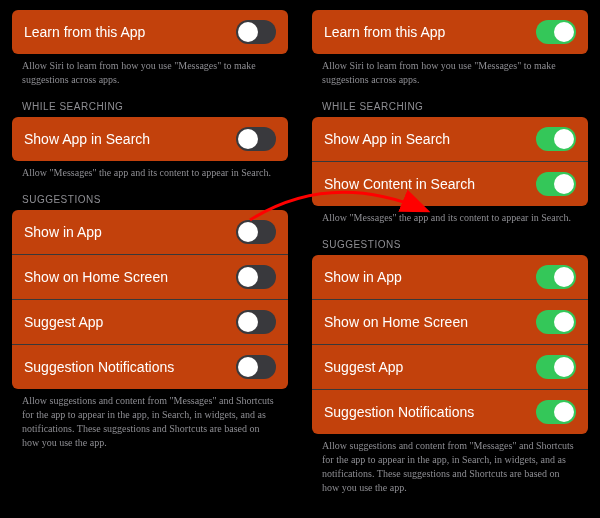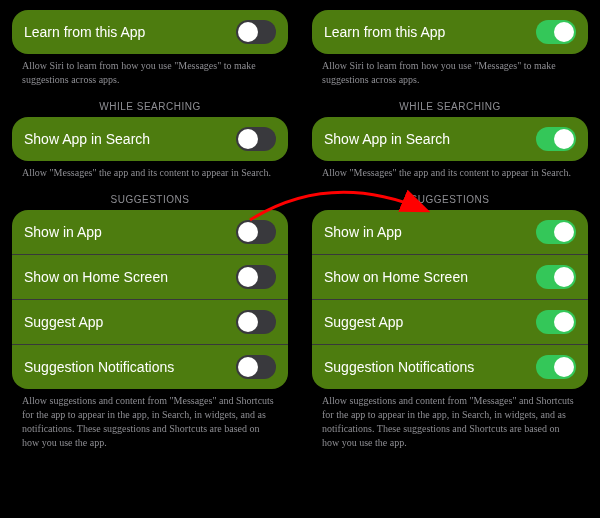--- a/index.html
+++ b/index.html
@@ -16,25 +16,24 @@
       padding: 10px 12px;
       display: flex;
       flex-direction: column;
     }
     .section-header {
       color: #8e8e93;
       font-size: 10px;
       letter-spacing: 0.5px;
       padding: 14px 10px 5px 10px;
       text-transform: uppercase;
-      text-align: center;
     }
     .group {
-      background: #4d7c0f;
-      border-radius: 16px;
+      background: #c2410c;
+      border-radius: 6px;
       overflow: hidden;
     }
     .row {
       display: flex;
       align-items: center;
       justify-content: space-between;
       padding: 10px 12px;
       border-bottom: 0.5px solid #38383a;
       min-height: 40px;
     }
@@ -134,20 +133,24 @@
     </div>
   </div>
   <div class="footer-text">Allow Siri to learn from how you use "Messages" to make suggestions across apps.</div>
 
   <div class="section-header">WHILE SEARCHING</div>
   <div class="group">
     <div class="row">
       <span class="row-label">Show App in Search</span>
       <span class="toggle on"></span>
     </div>
+    <div class="row">
+      <span class="row-label">Show Content in Search</span>
+      <span class="toggle on"></span>
+    </div>
   </div>
   <div class="footer-text">Allow "Messages" the app and its content to appear in Search.</div>
 
   <div class="section-header">SUGGESTIONS</div>
   <div class="group">
     <div class="row">
       <span class="row-label">Show in App</span>
       <span class="toggle on"></span>
     </div>
     <div class="row">

